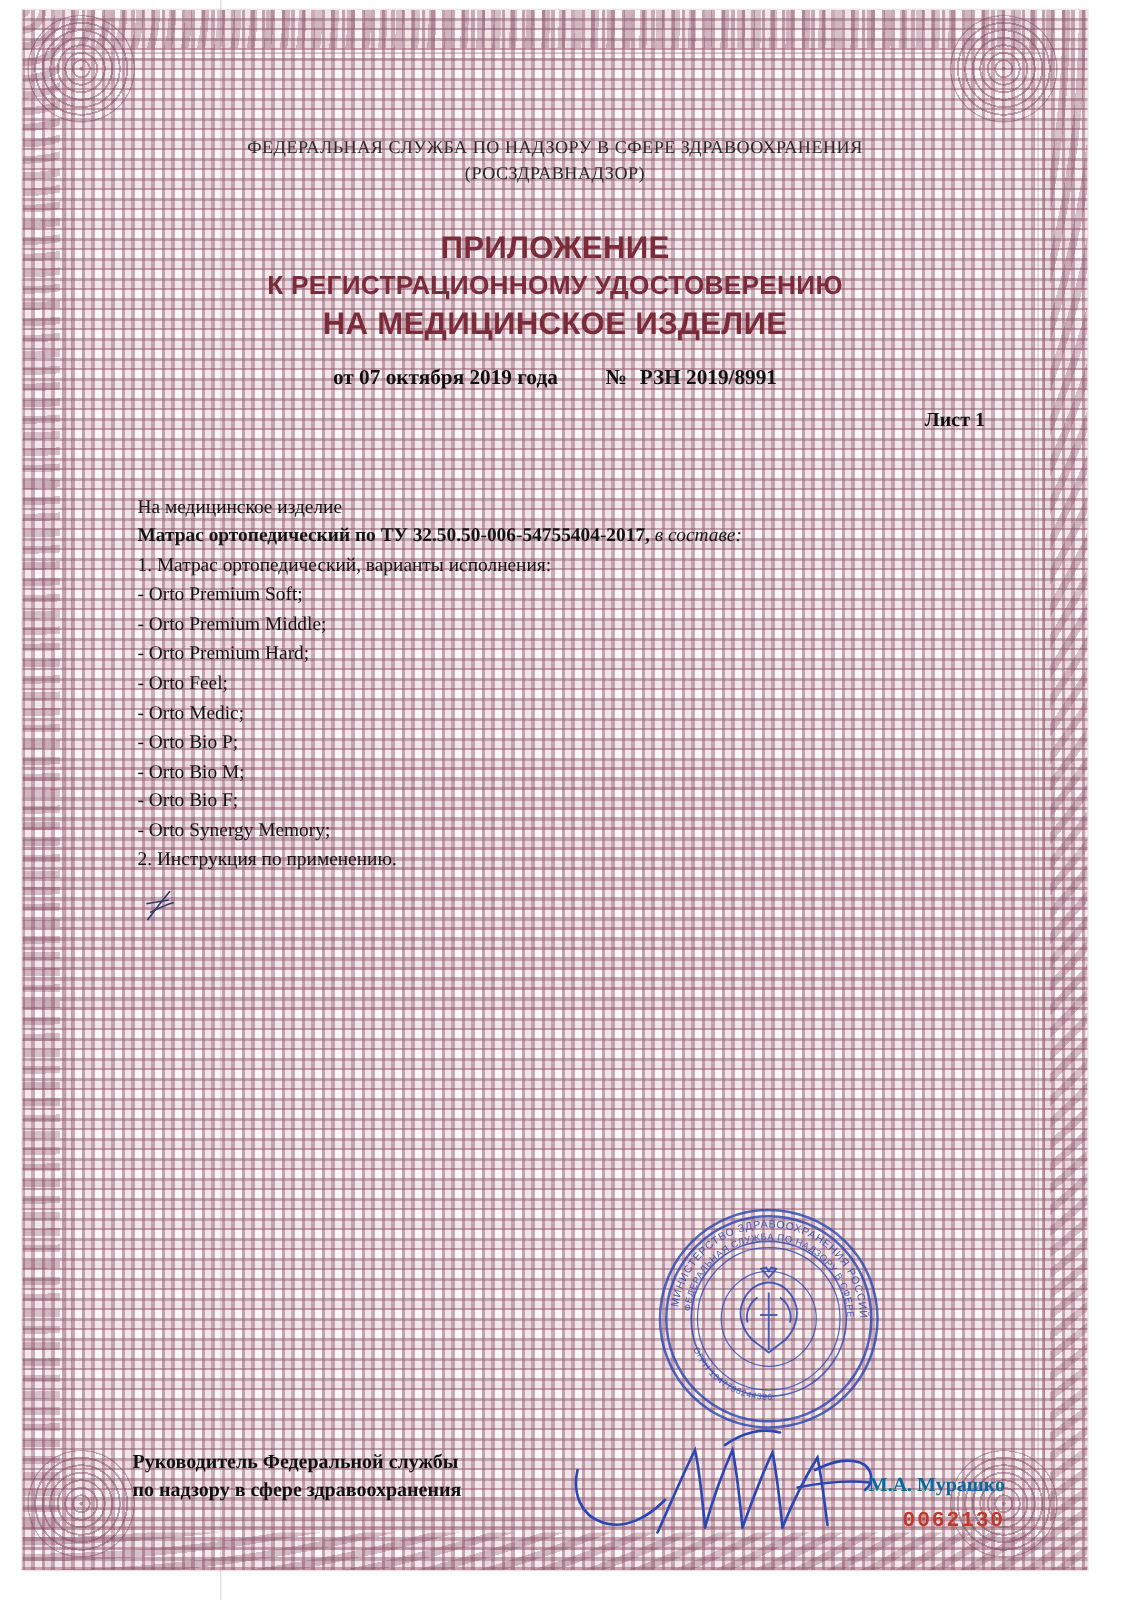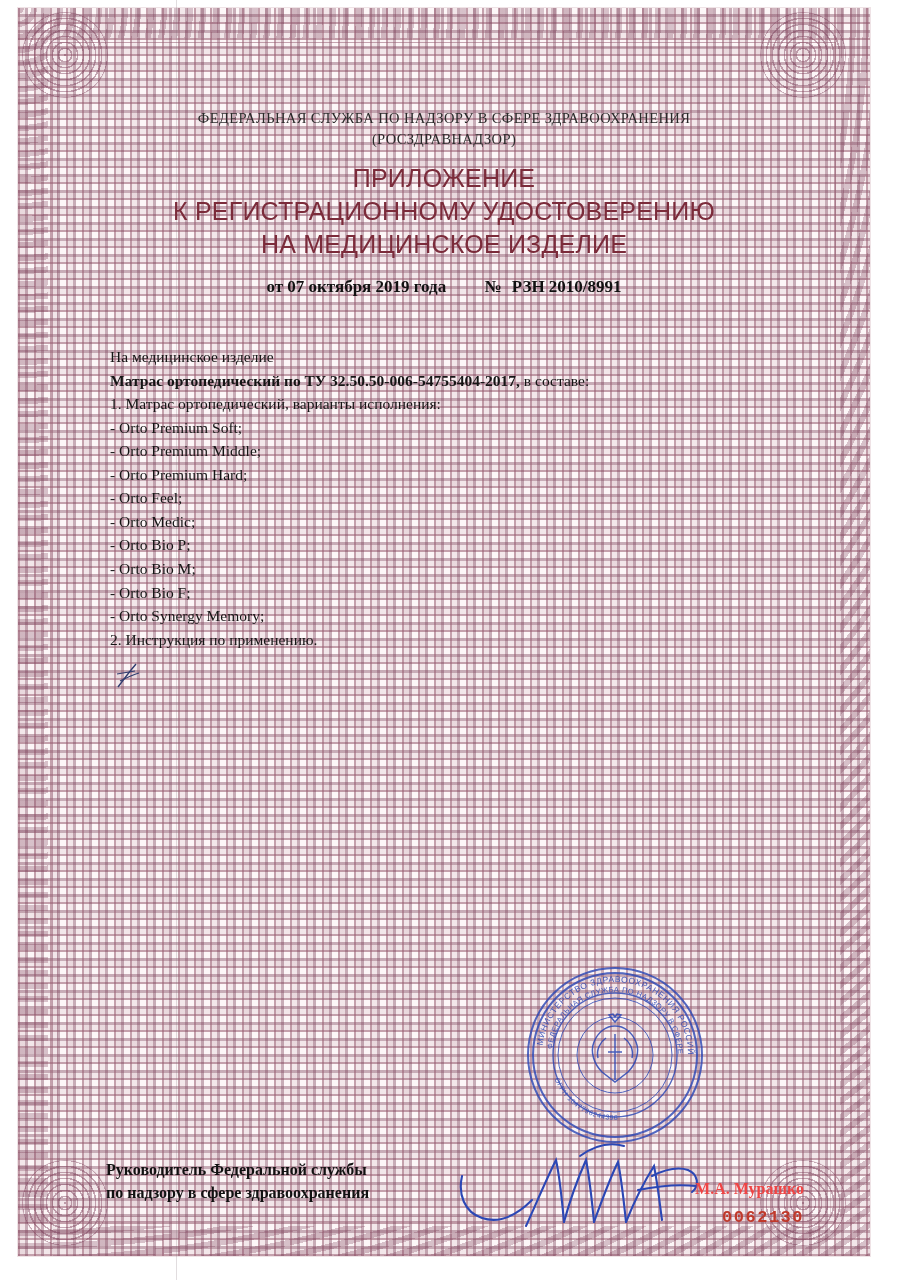--- a/index.html
+++ b/index.html
@@ -127,30 +127,30 @@
     letter-spacing: 0.4px;
     color: #2a2a2a;
     line-height: 1.45;
     margin-top: 48px;
     font-family: "Liberation Serif", serif;
   }
   .agency .line2 { display: block; }
 
   .doc-title {
     text-align: center;
-    margin-top: 12px;
+    margin-top: 32px;
     color: #7b2b3a;
     font-family: "Liberation Sans", sans-serif;
-    font-weight: normal;
+    font-weight: bold;
     font-size: 25px;
     line-height: 1.32;
     letter-spacing: 0.2px;
   }
   .doc-title .t1 { display: block; font-size: 25px; }
-  .doc-title .t2 { display: block; font-size: 25px; }
+  .doc-title .t2 { display: block; font-size: 21px; }
   .doc-title .t3 { display: block; font-size: 25px; }
 
   .date-row {
     margin-top: 16px;
     text-align: center;
     font-weight: bold;
     font-size: 17px;
     color: #111;
   }
   .date-row .date { margin-right: 34px; }
@@ -167,21 +167,21 @@
 
   .body-block {
     margin-top: 48px;
     padding-left: 38px;
     font-size: 15.5px;
     line-height: 1.52;
     color: #151515;
   }
   .body-block .intro { font-size: 15.5px; }
   .body-block .product { font-weight: bold; }
-  .body-block .product .tail { font-weight: normal; }
+  .body-block .product .tail { font-weight: normal; font-style: italic; }
   .body-block .item { white-space: pre; }
 
   .handmark {
     margin-top: 10px;
     margin-left: 4px;
     width: 40px; height: 34px;
     position: relative;
   }
   .handmark svg { display: block; }
 
@@ -199,21 +199,21 @@
     font-weight: bold;
     font-size: 16px;
     line-height: 1.45;
     color: #111;
   }
   .sign-name {
     position: absolute;
     right: 12px; top: 40px;
     font-weight: bold;
     font-size: 16px;
-    color: #ef4444;
+    color: #0369a1;
   }
   .doc-number {
     position: absolute;
     right: 12px; top: 68px;
     font-family: "Liberation Mono", monospace;
     font-size: 17px;
     letter-spacing: 1.5px;
     color: #c0392b;
     font-weight: bold;
   }
@@ -263,23 +263,24 @@
 
     <div class="doc-title">
       <span class="t1">ПРИЛОЖЕНИЕ</span>
       <span class="t2">К РЕГИСТРАЦИОННОМУ УДОСТОВЕРЕНИЮ</span>
       <span class="t3">НА МЕДИЦИНСКОЕ ИЗДЕЛИЕ</span>
     </div>
 
     <div class="date-row">
       <span class="date">от  07 октября 2019 года</span>
       <span class="num-label">№</span>
-      <span class="num-value">РЗН 2010/8991</span>
-    </div>
-
+      <span class="num-value">РЗН 2019/8991</span>
+    </div>
+
+    <div class="sheet-no">Лист  1</div>
 
     <div class="body-block">
       <div class="intro">На медицинское изделие</div>
       <div class="product">
         <span>Матрас ортопедический по ТУ 32.50.50-006-54755404-2017,</span><span class="tail"> в составе:</span>
       </div>
       <div class="item">1. Матрас ортопедический, варианты исполнения:</div>
       <div class="item">- Orto Premium Soft;</div>
       <div class="item">- Orto Premium Middle;</div>
       <div class="item">- Orto Premium Hard;</div>

